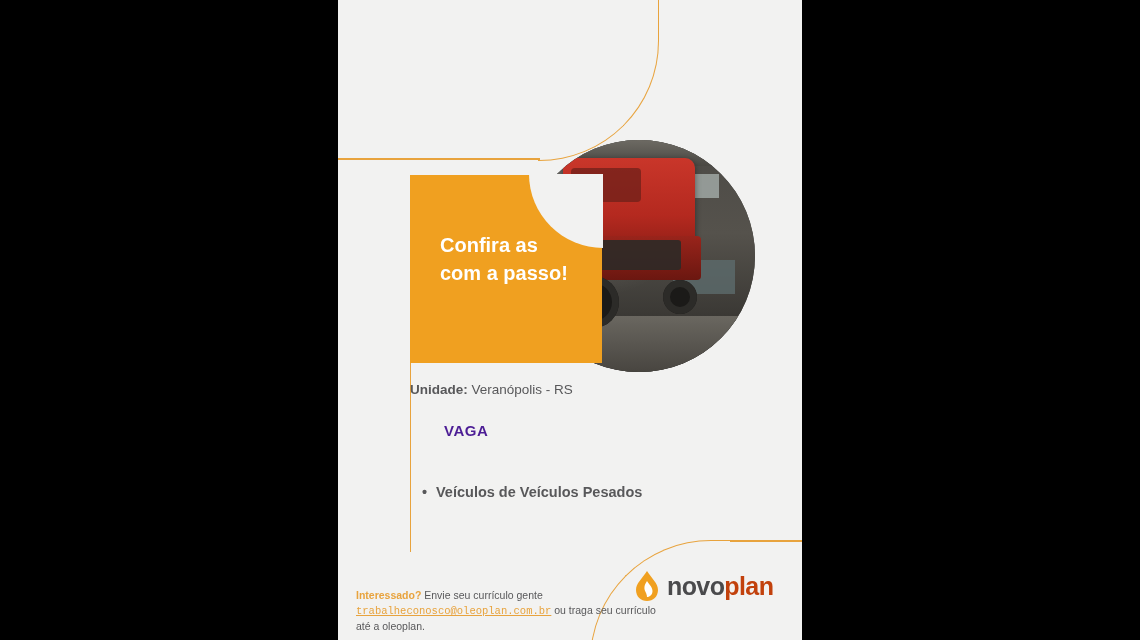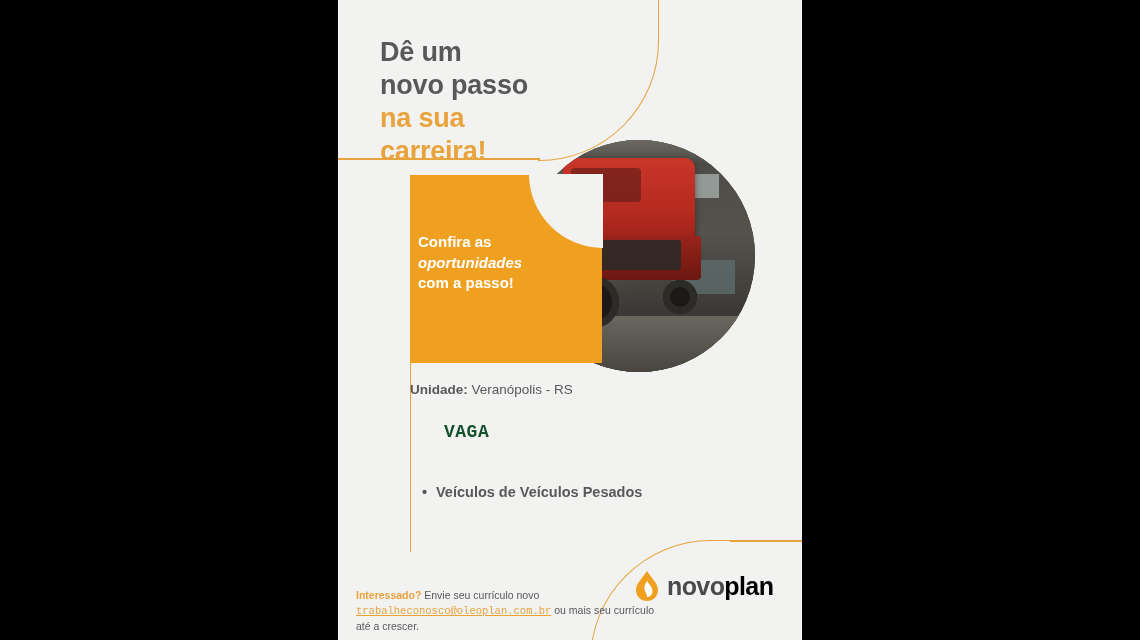--- a/index.html
+++ b/index.html
@@ -184,25 +184,25 @@
     position: absolute;
     right: -1px;
     top: -1px;
     width: 74px;
     height: 74px;
     background: #f2f2f1;
     border-radius: 0 0 0 74px;
   }
   .quote-text {
     position: absolute;
-    left: 8px;
+    left: 30px;
     top: 57px;
     width: 160px;
     color: #ffffff;
-    font-size: 15px;
+    font-size: 20px;
     line-height: 1.38;
     font-weight: bold;
   }
   .quote-text .ital {
     font-style: italic;
     font-weight: bold;
   }
 
   
   .unit {
@@ -212,25 +212,24 @@
     font-size: 13.5px;
     color: #58585a;
   }
   .unit b { font-weight: bold; margin-top: 48px; }
 
   
   .vaga-title {
     position: absolute;
     left: 106px;
     top: 422px;
-    font-size: 18px;
-    font-weight: bold;
-    color: #14532d;
+    font-size: 15px;
+    font-weight: bold;
+    color: #4c1d95;
     letter-spacing: 0.5px;
-    font-family: Liberation Mono, monospace;
   }
 
   
   .job {
     position: absolute;
     left: 84px;
     top: 484px;
     font-size: 14.5px;
     font-weight: bold;
     color: #58585a;
@@ -304,39 +303,33 @@
     width: 26px;
     height: 32px;
     position: relative;
   }
   .logo-text {
     font-size: 25px;
     font-weight: bold;
     color: #4a4a4c;
     letter-spacing: -0.6px;
   }
-  .logo-text .light { font-weight: bold; color: #000000; }
+  .logo-text .light { font-weight: bold; color: #c2410c; }
 </style>
 </head>
 <body>
 
 <div id="stage">
 
   <div id="poster">
 
     <div class="curve-top"></div>
     <div class="curve-top-tail"></div>
     <div class="vrule vrule-left"></div>
 
-    <div class="headline">
-      <div>Dê um</div>
-      <div>novo passo</div>
-      <div class="accent">na sua</div>
-      <div class="accent">carreira!</div>
-    </div>
 
     <div class="photo-blob">
       <div class="photo-inner">
         <div class="ceiling"></div>
         <div class="win win1"></div>
         <div class="win win2"></div>
         <div class="win win3"></div>
         <div class="floor"></div>
         <div class="pallet"></div>
         <div class="truck-cab"></div>
@@ -344,43 +337,42 @@
         <div class="engine-bay"></div>
         <div class="wheel wheel1"></div>
         <div class="wheel wheel2"></div>
       </div>
     </div>
 
     <div class="quote-box">
       <div class="quote-notch"></div>
       <div class="quote-text">
         <div>Confira as</div>
-        <div class="ital">oportunidades</div>
         <div>com a passo!</div>
       </div>
     </div>
 
     <div class="unit">
       <b>Unidade:</b><span> Veranópolis - RS</span>
     </div>
 
     <div class="vaga-title">VAGA</div>
 
     <div class="job">
       <span class="dot">•</span><span>Veículos de Veículos Pesados</span>
     </div>
 
     <div class="curve-bottom"></div>
     <div class="curve-bottom-tail"></div>
     <div class="hline-footer"></div>
 
     <div class="footer">
-      <span class="lead">Interessado?</span><span> Envie seu currículo novo</span><br>
-      <span class="mail">trabalheconosco@oleoplan.com.br</span><span> ou mais seu currículo</span><br>
-      <span>até a crescer.</span>
+      <span class="lead">Interessado?</span><span> Envie seu currículo gente</span><br>
+      <span class="mail">trabalheconosco@oleoplan.com.br</span><span> ou traga seu currículo</span><br>
+      <span>até a oleoplan.</span>
     </div>
 
     <div class="logo">
       <div class="logo-mark">
         <svg width="26" height="32" viewBox="0 0 26 32" xmlns="http://www.w3.org/2000/svg">
           <path d="M13 1 C 18 9, 24 13, 24 20 C 24 26.6, 19.1 31, 13 31 C 6.9 31, 2 26.6, 2 20 C 2 13, 8 9, 13 1 Z" fill="#f0a020"></path>
           <path d="M13 11 C 15.6 15, 18.5 17.2, 18.5 21 C 18.5 24.6, 16 27, 13 27 C 13 23, 10.4 21.6, 10.4 18 C 10.4 15.4, 11.6 13.2, 13 11 Z" fill="#ffffff"></path>
         </svg>
       </div>
       <div class="logo-text"><span>novo</span><span class="light">plan</span></div>

